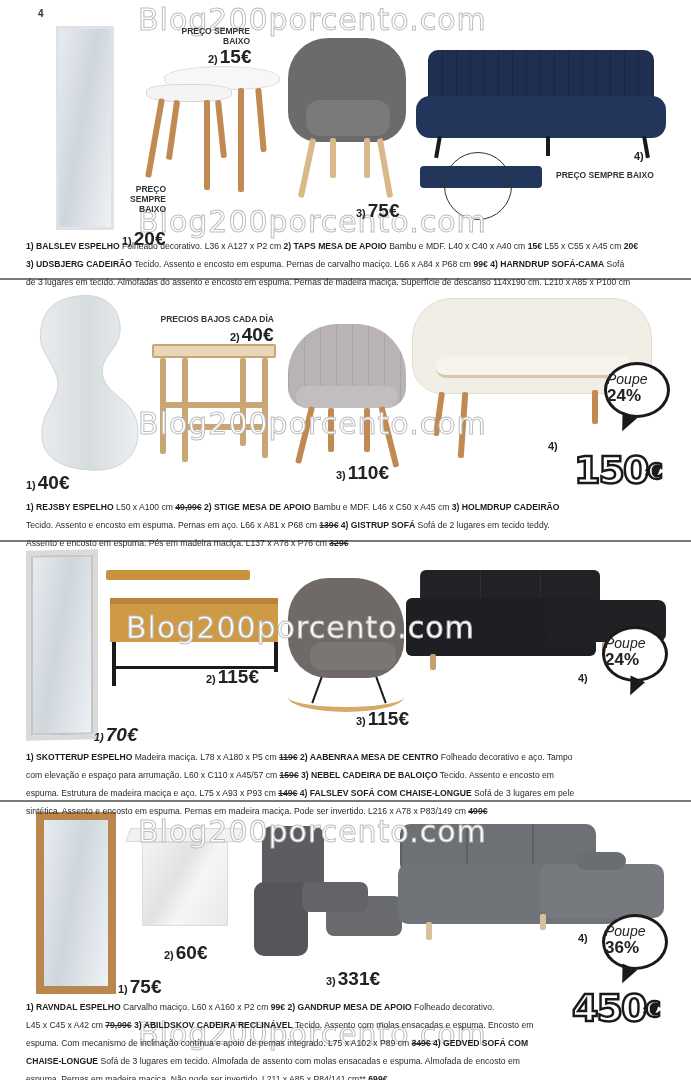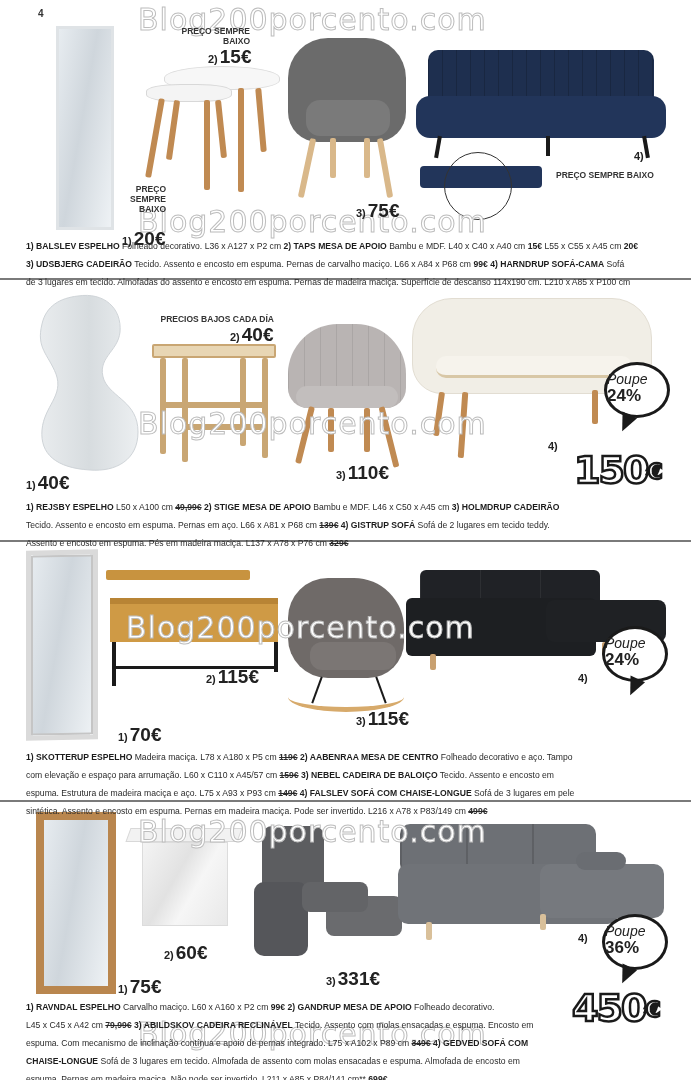--- a/index.html
+++ b/index.html
@@ -195,21 +195,21 @@
 
   <div class="desc" style="top:216px; width:650px;" id="desc-1"><b>1) REJSBY ESPELHO</b> L50 x A100 cm <s>49,99€</s> <b>2) STIGE MESA DE APOIO</b> Bambu e MDF. L46 x C50 x A45 cm <b>3) HOLMDRUP CADEIRÃO</b><br>Tecido. Assento e encosto em espuma. Pernas em aço. L66 x A81 x P68 cm <s>139€</s> <b>4) GISTRUP SOFÁ</b> Sofá de 2 lugares em tecido teddy.<br>Assento e encosto em espuma. Pés em madeira maciça. L137 x A78 x P76 cm <s>329€</s></div>
 </div>
 <div class="divider" style="top:540px;"></div>
 
 <div class="section" style="top:542px; height:258px;">
 
   <div class="product" style="left:26px; top:8px; width:76px; height:190px;">
     <div class="mirror-rect" style="left:0; top:0; width:72px; height:190px; border:5px solid #dadada; box-shadow: inset 0 0 0 2px #c5c5c5; transform:skewY(-1deg);"></div>
   </div>
-  <div class="price-small" style="left:118px; top:182px;">
+  <div class="price-small" style="left:94px; top:182px;font-style:italic;">
     <span class="num">1)</span><span>70€</span>
   </div>
 
   <div class="product" style="left:104px; top:28px; width:176px; height:116px;">
     <div style="position:absolute; left:2px; top:0; width:144px; height:10px; background:#c8933f; border-radius:2px;"></div>
     <div style="position:absolute; left:6px; top:28px; width:168px; height:44px; background:#cf9a45; border-top:6px solid #b88435;"></div>
     <div class="leg-dark" style="left:8px; top:72px; height:44px;"></div>
     <div class="leg-dark" style="left:170px; top:72px; height:30px;"></div>
     <div style="position:absolute; left:8px; top:96px; width:166px; height:3px; background:#1a1a1a;"></div>
   </div>

